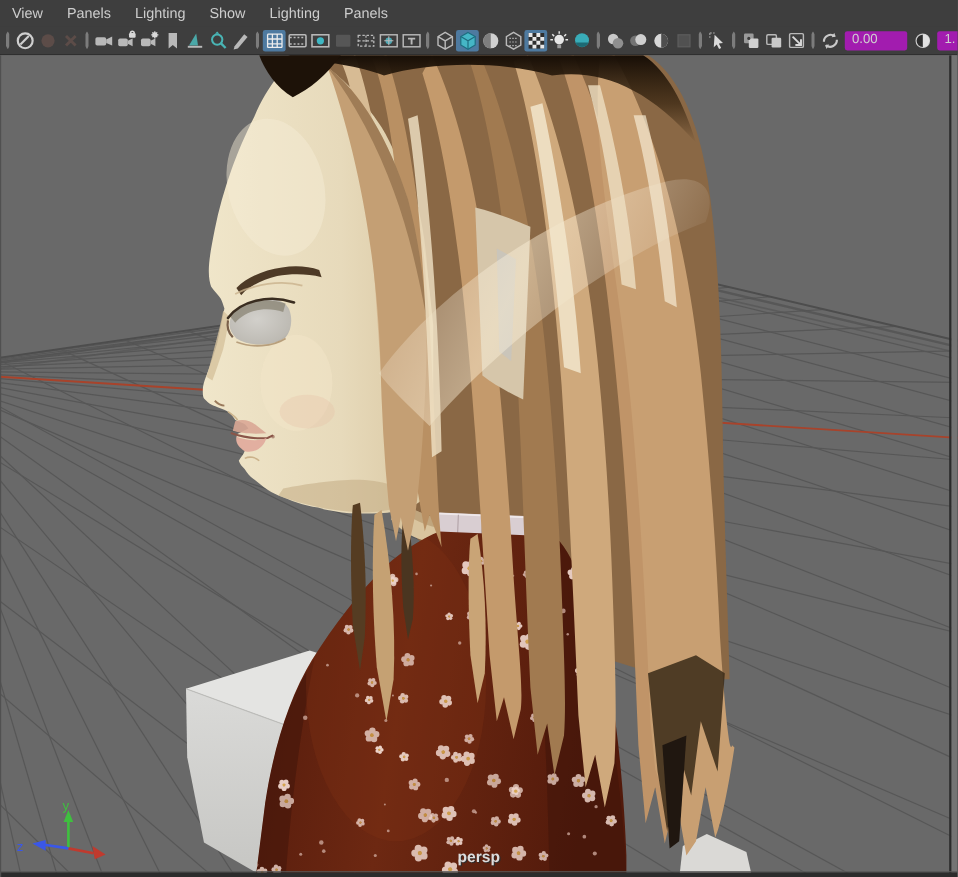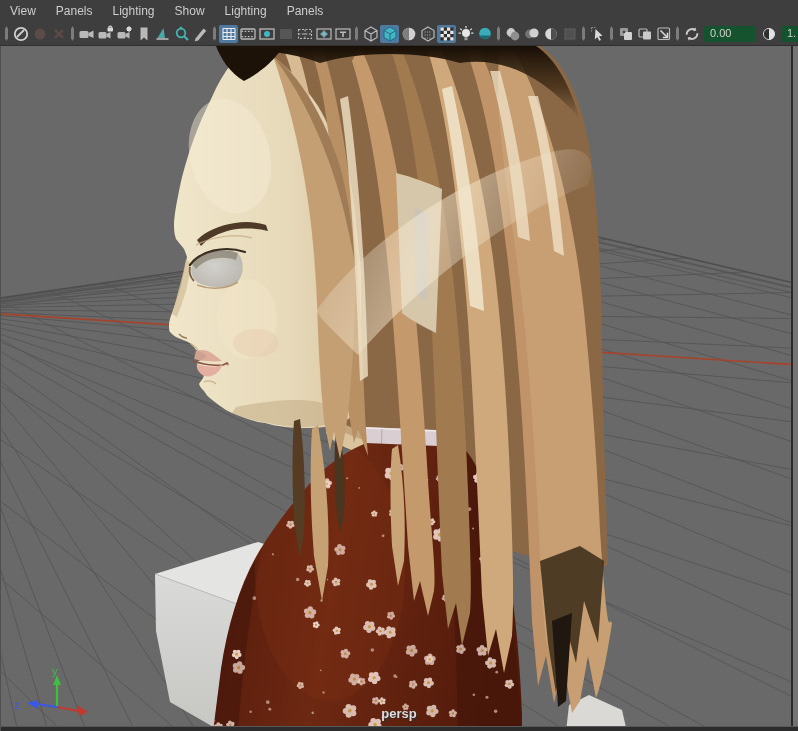--- a/index.html
+++ b/index.html
@@ -8,21 +8,21 @@
   
   .menubar{height:22px;display:flex;align-items:flex-end;padding-left:10px;background:#3e3e3e;flex:none;}
   .menu-item{color:#cdcdcd;font-size:12px;padding:0 10px;cursor:default;line-height:22px;}
   .menu-item:first-child{padding-left:0;}
   
   .toolbar{height:23px;display:flex;align-items:center;padding:0 2px;background:#3e3e3e;flex:none;}
   .tb-icon{width:19px;height:18px;display:flex;align-items:center;justify-content:center;flex:none;border-radius:2px;}
   .tb-icon.active{background:#4e7aa0;}
   .tb-sep{width:3px;height:15px;margin:0 3px;background:#7c7c7c;flex:none;
     clip-path:polygon(50% 0,100% 18%,100% 82%,50% 100%,0 82%,0 18%);}
-  .num-field{background:#14532d;color:#cfcfcf;font-size:11px;line-height:15px;height:16px;
+  .num-field{background:#a21caf;color:#cfcfcf;font-size:11px;line-height:15px;height:16px;
     min-width:40px;padding:0 6px;border-radius:2px;margin:0 3px;text-align:left;}
   .num-field.small{min-width:16px;}
   
   .viewport{position:relative;width:798px;height:686px;background:#696969;border-top:1px solid #2f2f2f;flex:none;}
   .viewport svg{display:block;}
 </style>
 </head>
 <body>
 
 <div class="app">

